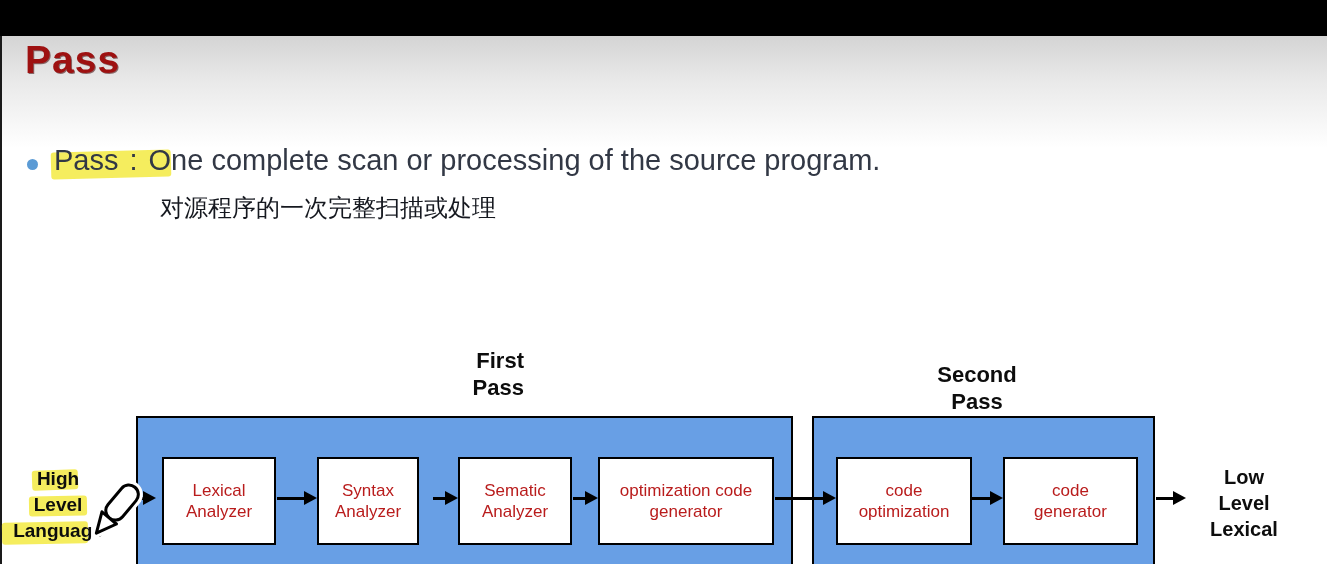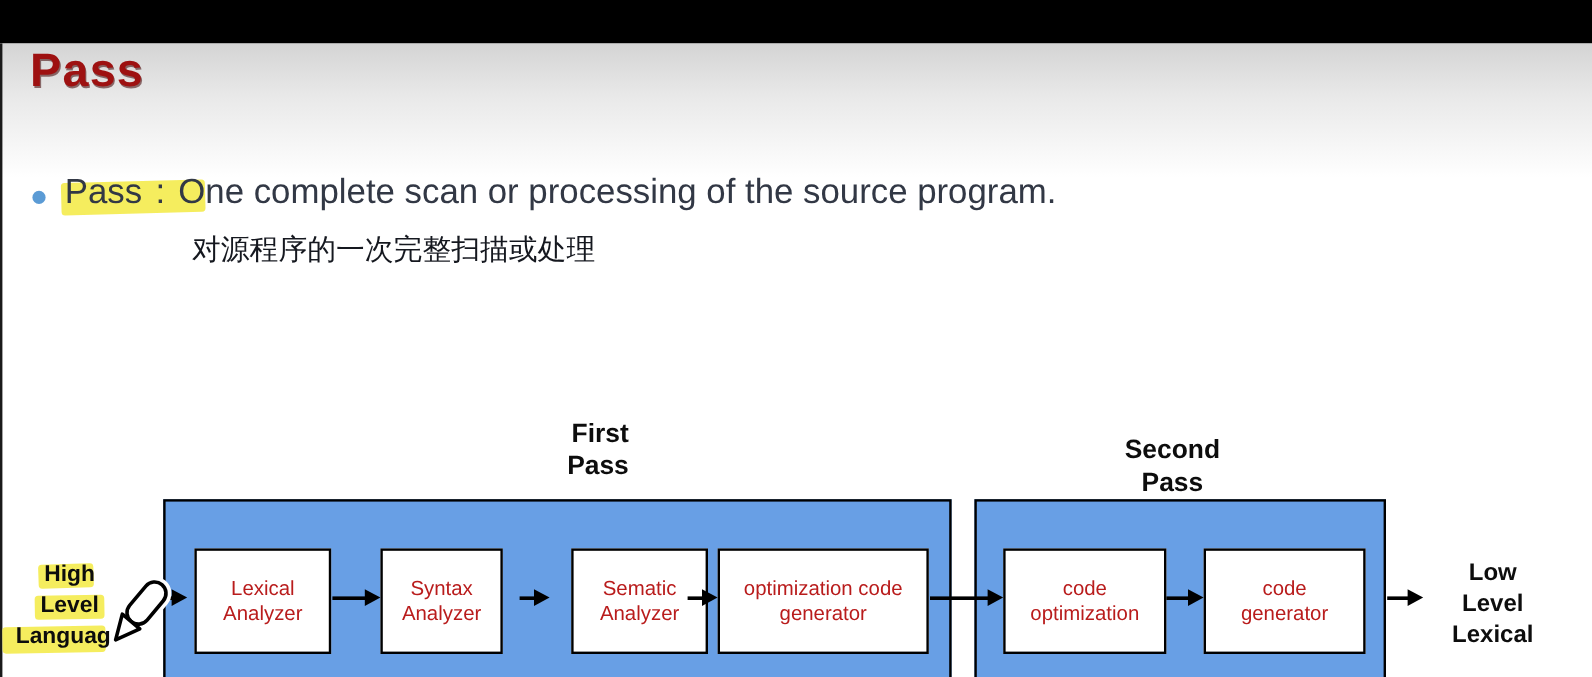--- a/index.html
+++ b/index.html
@@ -32,21 +32,21 @@
   .pass-box{position:absolute;top:380px;background:#689fe5;border:2px solid #000;box-sizing:border-box;}
   .pass-box.first{left:136px;width:657px;height:170px;}
   .pass-box.second{left:812px;width:343px;height:170px;}
   .stage-box{
     position:absolute;top:421px;height:88px;background:#fff;border:2px solid #000;box-sizing:border-box;
     display:flex;align-items:center;justify-content:center;text-align:center;
     font-size:17px;line-height:21px;color:#b91c1c;white-space:pre-line;z-index:3;
   }
   .box-lexical{left:162px;width:114px;}
   .box-syntax{left:317px;width:102px;}
-  .box-sematic{left:476px;width:114px;}
+  .box-sematic{left:458px;width:114px;}
   .box-intermediate{left:598px;width:176px;}
   .box-optimization{left:836px;width:136px;}
   .box-generator{left:1003px;width:135px;}
   .io-label{
     position:absolute;width:120px;text-align:center;font-size:19px;font-weight:bold;
     color:#0d0d0d;line-height:26px;white-space:pre-line;z-index:2;
   }
   .io-label.input{left:-2px;top:430px;}
   .io-label.output{left:1184px;top:428px;font-size:20px;}
   .arrow{position:absolute;top:461px;height:3px;background:#000;z-index:4;}

